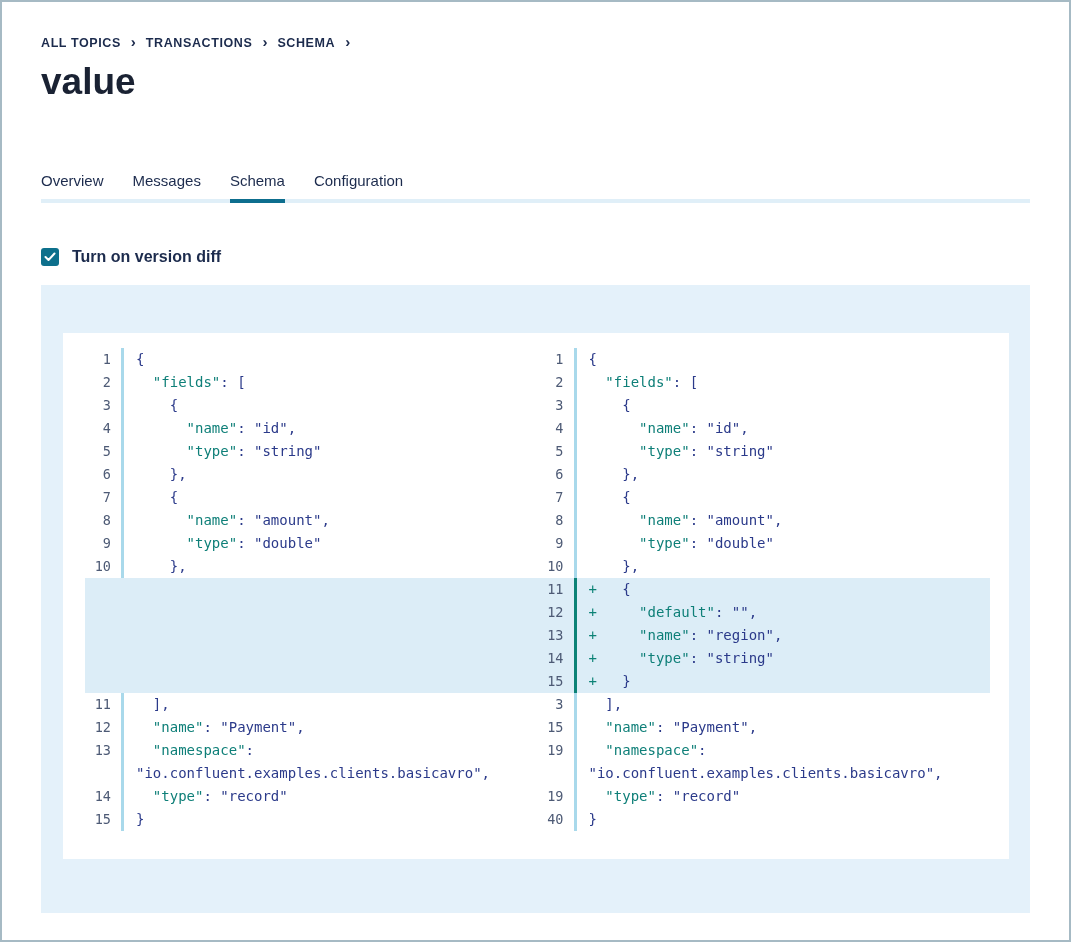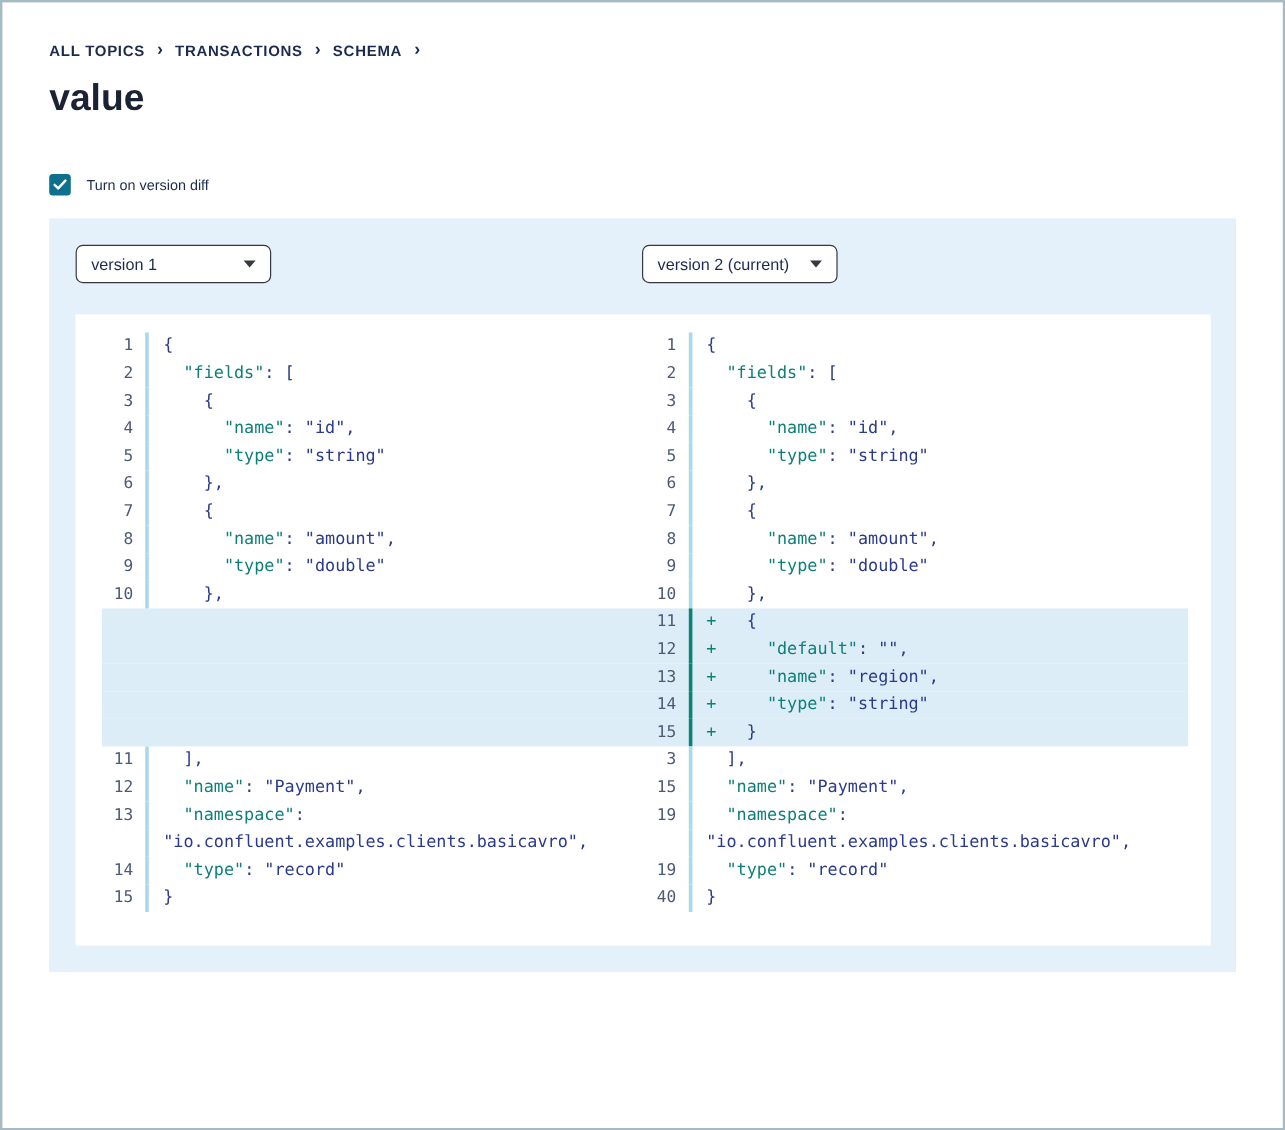--- a/index.html
+++ b/index.html
@@ -14,38 +14,38 @@
 
   
   .breadcrumb { display: flex; align-items: flex-start; gap: 10px; height: 15px; }
   .crumb {
     font-size: 12.5px; font-weight: 700; letter-spacing: 0.6px;
     color: #1c2b4d; text-transform: uppercase; cursor: pointer;
   }
   .crumb-sep { font-size: 15px; font-weight: 700; color: #1c2b4d; line-height: 12px; }
 
   
-  h1.title { margin: 13px 0 0 0; font-size: 31px; line-height: 36px; font-weight: 700; color: #1a2233; }
+  h1.title { margin: 13px 0 0 0; font-size: 37px; line-height: 36px; font-weight: 700; color: #1a2233; }
 
   
   .tabs { margin-top: 72px; display: flex; gap: 29px; border-bottom: 4px solid #e0eff8; }
   .tab {
     font-size: 15px; line-height: 18px; color: #1c2b4d;
     padding-bottom: 9px; border-bottom: 4px solid transparent; margin-bottom: -4px;
     cursor: pointer; white-space: nowrap;
   }
   .tab.active { border-bottom-color: #0d6e8e; }
 
   
   .toggle-row { margin-top: 45px; display: flex; align-items: center; gap: 13px; height: 18px; }
   .checkbox {
     width: 18px; height: 18px; background: #0d708c; border-radius: 3px;
     display: flex; align-items: center; justify-content: center; cursor: pointer; flex: none;
   }
-  .toggle-label { font-size: 12px; color: #1c2b4d; }
+  .toggle-label { font-size: 16px; color: #1c2b4d; font-weight: bold; }
 
   
   .panel { margin-top: 19px; height: 628px; background: #e4f1fa; padding: 22px 21px 23px 22px; }
   .dd-row { position: relative; height: 32px; }
   .dropdown {
     position: absolute; top: 0; left: 0;
     width: 163px; height: 32px;
     background: #fff; border: 1.5px solid #343a40; border-radius: 6px;
     display: flex; align-items: center; justify-content: space-between;
     padding: 0 12px; cursor: pointer;
@@ -84,42 +84,38 @@
     <span class="crumb">ALL TOPICS</span>
     <span class="crumb-sep">›</span>
     <span class="crumb">TRANSACTIONS</span>
     <span class="crumb-sep">›</span>
     <span class="crumb">SCHEMA</span>
     <span class="crumb-sep">›</span>
   </nav>
 
   <h1 class="title">value</h1>
 
+  <div class="tabs">
+    <div class="tab">Overview</div>
+    <div class="tab">Messages</div>
+    <div class="tab active">Schema</div>
+    <div class="tab">Configuration</div>
+  </div>
 
   <div class="toggle-row">
     <div class="checkbox">
       <svg width="12" height="10" viewBox="0 0 12 10">
         <polyline points="1.5,5 4.5,8 10.5,1.5" fill="none" stroke="#ffffff" stroke-width="2" stroke-linecap="round" stroke-linejoin="round"></polyline>
       </svg>
     </div>
     <span class="toggle-label">Turn on version diff</span>
   </div>
 
   <section class="panel">
 
-    <div class="dd-row">
-      <div class="dropdown">
-        <span class="dd-label">version 1</span>
-        <span class="caret"></span>
-      </div>
-      <div class="dropdown right">
-        <span class="dd-label">version 2 (current)</span>
-        <span class="caret"></span>
-      </div>
-    </div>
 
     <div class="code-panel">
       <div>
           <div class="crow">
             <span class="gnum">1</span>
             <span class="gsep sep-l"></span>
             <span class="codec"><span class="c">{</span></span>
             <span class="gnum">1</span>
             <span class="gsep sep-r"></span>
             <span class="codec"><span class="c">{</span></span>

